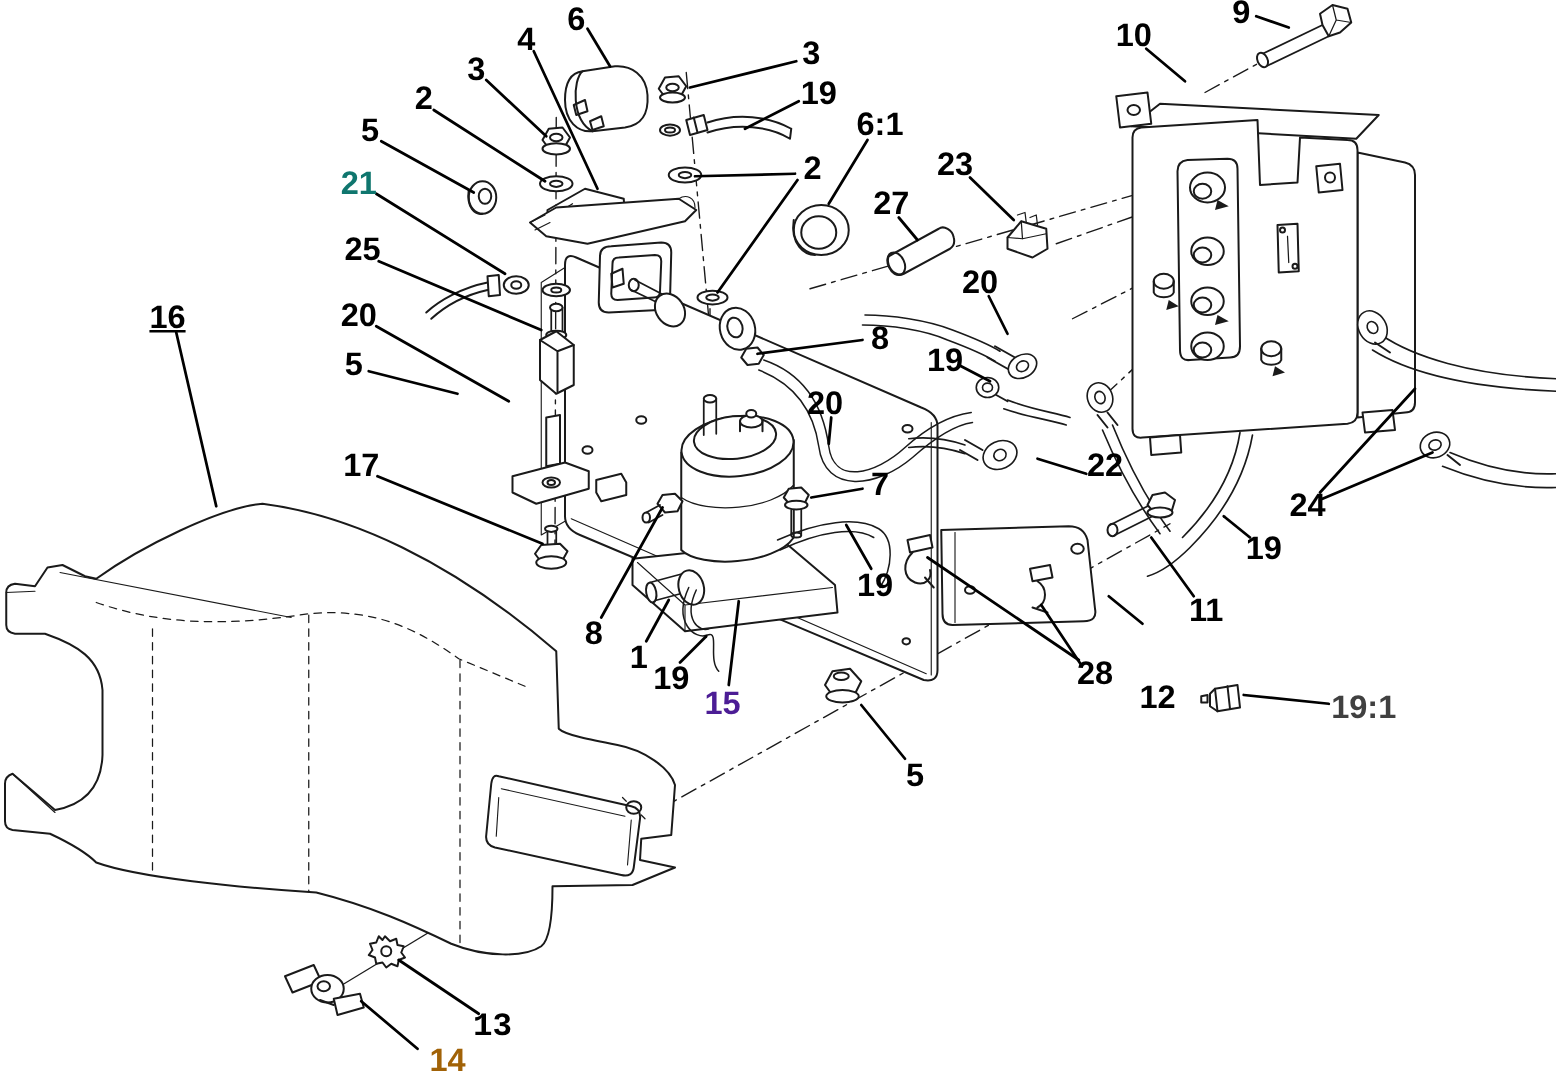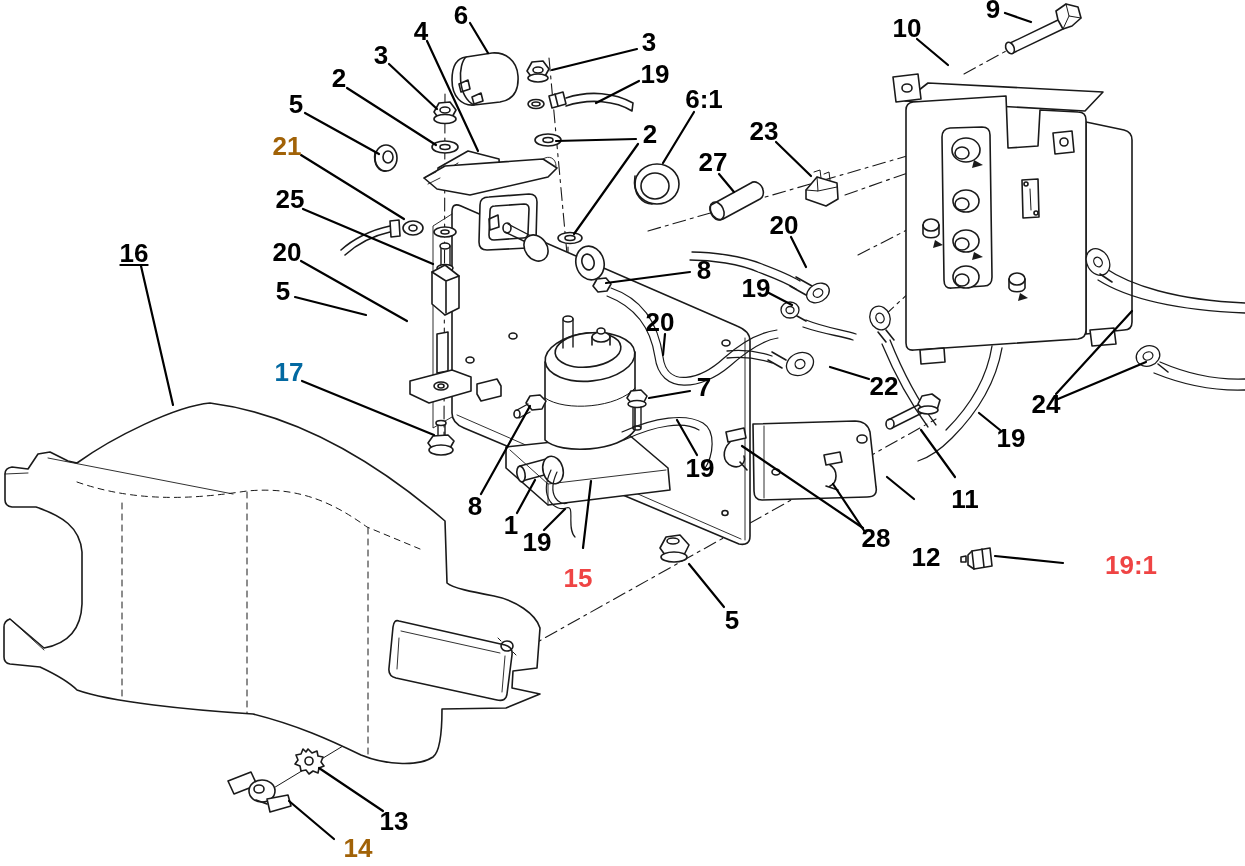--- a/index.html
+++ b/index.html
@@ -383,48 +383,48 @@
         <line x1="334" y1="839" x2="289" y2="801"></line>
       </g>
 </svg>
 
 <div id="labels">
       <div class="callout" style="left: 461px; top: 15px; color: rgb(0, 0, 0);">6</div>
       <div class="callout" style="left: 421px; top: 31px; color: rgb(0, 0, 0);">4</div>
       <div class="callout" style="left: 381px; top: 55px; color: rgb(0, 0, 0);">3</div>
       <div class="callout" style="left: 339px; top: 78px; color: rgb(0, 0, 0);">2</div>
       <div class="callout" style="left: 296px; top: 104px; color: rgb(0, 0, 0);">5</div>
-      <div class="callout" style="left: 287px; top: 146px; color: #a16207;">21</div>
+      <div class="callout" style="left: 287px; top: 146px; color: #0f766e;">21</div>
       <div class="callout" style="left: 290px; top: 199px; color: rgb(0, 0, 0);">25</div>
       <div class="callout" style="left: 287px; top: 252px; color: rgb(0, 0, 0);">20</div>
       <div class="callout" style="left: 283px; top: 291px; color: rgb(0, 0, 0);">5</div>
       <div class="callout" style="left: 134px; top: 253px; color: rgb(0, 0, 0); text-decoration: underline;">16</div>
-      <div class="callout" style="left: 289px; top: 372px; color: #0369a1;">17</div>
+      <div class="callout" style="left: 289px; top: 372px; color: #000000;">17</div>
       <div class="callout" style="left: 649px; top: 42px; color: rgb(0, 0, 0);">3</div>
       <div class="callout" style="left: 655px; top: 74px; color: rgb(0, 0, 0);">19</div>
       <div class="callout" style="left: 704px; top: 99px; color: rgb(0, 0, 0);">6:1</div>
       <div class="callout" style="left: 650px; top: 134px; color: rgb(0, 0, 0);">2</div>
       <div class="callout" style="left: 713px; top: 162px; color: rgb(0, 0, 0);">27</div>
       <div class="callout" style="left: 764px; top: 131px; color: rgb(0, 0, 0);">23</div>
       <div class="callout" style="left: 907px; top: 28px; color: rgb(0, 0, 0);">10</div>
       <div class="callout" style="left: 993px; top: 9px; color: rgb(0, 0, 0);">9</div>
       <div class="callout" style="left: 704px; top: 270px; color: rgb(0, 0, 0);">8</div>
       <div class="callout" style="left: 784px; top: 225px; color: rgb(0, 0, 0);">20</div>
       <div class="callout" style="left: 756px; top: 288px; color: rgb(0, 0, 0);">19</div>
       <div class="callout" style="left: 660px; top: 322px; color: rgb(0, 0, 0);">20</div>
       <div class="callout" style="left: 704px; top: 387px; color: rgb(0, 0, 0);">7</div>
       <div class="callout" style="left: 700px; top: 468px; color: rgb(0, 0, 0);">19</div>
-      <div class="callout" style="left: 884px; top: 386px; color: rgb(0, 0, 0);">22</div>
+      <div class="callout" style="left: 884px; top: 372px; color: rgb(0, 0, 0);">22</div>
       <div class="callout" style="left: 1046px; top: 404px; color: rgb(0, 0, 0);">24</div>
       <div class="callout" style="left: 1011px; top: 438px; color: rgb(0, 0, 0);">19</div>
-      <div class="callout" style="left: 965px; top: 488px; color: rgb(0, 0, 0); margin-top: 11px;">11</div>
+      <div class="callout" style="left: 965px; top: 488px; color: rgb(0, 0, 0);">11</div>
       <div class="callout" style="left: 926px; top: 509px; color: rgb(0, 0, 0); margin-top: 48px;">12</div>
       <div class="callout" style="left: 876px; top: 538px; color: rgb(0, 0, 0);">28</div>
-      <div class="callout" style="left: 1091px; top: 565px; color: #ef4444; margin-left: 40px;">19:1</div>
+      <div class="callout" style="left: 1091px; top: 565px; color: #404040;">19:1</div>
       <div class="callout" style="left: 475px; top: 506px; color: rgb(0, 0, 0);">8</div>
       <div class="callout" style="left: 511px; top: 525px; color: rgb(0, 0, 0);">1</div>
       <div class="callout" style="left: 537px; top: 542px; color: rgb(0, 0, 0);">19</div>
-      <div class="callout" style="left: 578px; top: 562px; color: #ef4444; margin-top: 16px;">15</div>
+      <div class="callout" style="left: 578px; top: 562px; color: #4c1d95;">15</div>
       <div class="callout" style="left: 732px; top: 620px; color: rgb(0, 0, 0);">5</div>
-      <div class="callout" style="left: 394px; top: 821px; color: rgb(0, 0, 0);">13</div>
+      <div class="callout" style="left: 394px; top: 821px; color: rgb(0, 0, 0); font-family: Liberation Mono, monospace;">13</div>
       <div class="callout" style="left: 358px; top: 848px; color: #a16207;">14</div>
     </div>
 </div>
 
 </body></html>

